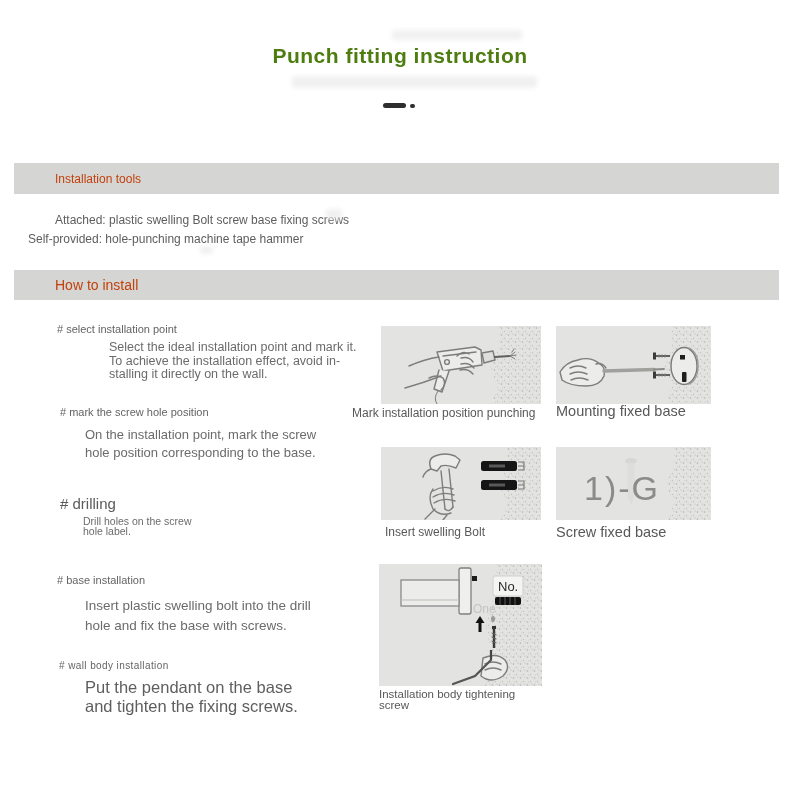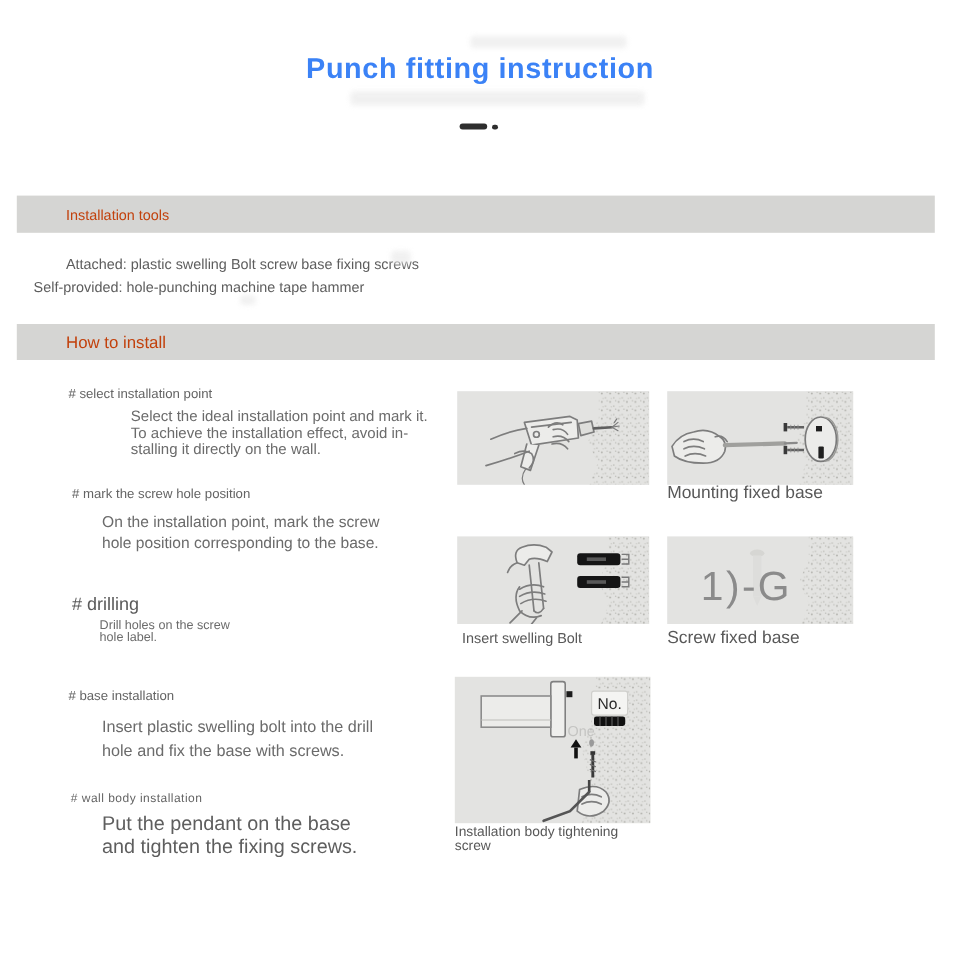--- a/index.html
+++ b/index.html
@@ -10,22 +10,22 @@
     background: #ffffff;
     font-family: "Liberation Sans", sans-serif;
     overflow: hidden;
   }
   .abs { position: absolute; }
 
   
   .page-title {
     left: 0; right: 0; top: 44px;
     text-align: center;
-    font-size: 24px; letter-spacing: .5px;
-    color: #3b82f6;
+    font-size: 21px; letter-spacing: .5px;
+    color: #4d7c0f;
   }
   .divider-dash { left: 383px; top: 103px; width: 23px; height: 4.5px; background:#2e2e2e; border-radius: 2.5px; }
   .divider-dot  { left: 410px; top: 103.5px; width: 4.5px; height: 4.5px; background:#2e2e2e; border-radius: 50%; }
 
   
   .smudge { background:#ececec; filter: blur(2.2px); opacity:.75; border-radius:3px; }
 
   
   .section-bar {
     left: 14px; width: 765px; height: 31px;
@@ -179,20 +179,21 @@
         <rect x="97" y="26.5" width="3" height="7" fill="#3a3a3a"></rect>
         <line x1="100" y1="30" x2="114" y2="30" stroke="#606060" stroke-width="2"></line>
         <path d="M103,28 v4 M106,28 v4 M109,28 v4" stroke="#8a8a8a" stroke-width="0.7"></path>
         <rect x="97" y="45.5" width="3" height="7" fill="#3a3a3a"></rect>
         <line x1="100" y1="49" x2="114" y2="49" stroke="#606060" stroke-width="2"></line>
         <path d="M103,47 v4 M106,47 v4 M109,47 v4" stroke="#8a8a8a" stroke-width="0.7"></path>
       </g>
     </svg>
   </div>
 
+  <div class="abs fig-caption cap-sm c1">Mark installation position punching</div>
   <div class="abs fig-caption cap-lg c2">Mounting fixed base</div>
 
   <div class="abs panel p3">
     <svg viewBox="0 0 160 73">
       <polygon points="126,0 160,0 160,73 120,73 126,56 118,38 126,18" fill="url(#spk)"></polygon>
       <g fill="none" stroke="#7d7d7d" stroke-width="1.4" stroke-linecap="round" stroke-linejoin="round">
         <path d="M50,22 Q46,12 54,9 Q64,5 74,9 L79,13 L75,21 Q66,17 60,19 L56,24 Z" fill="#ececea"></path>
         <path d="M50,22 Q44,24 42,30"></path>
         <path d="M60,24 L64,62"></path>
         <path d="M68,22 L72,60"></path>

